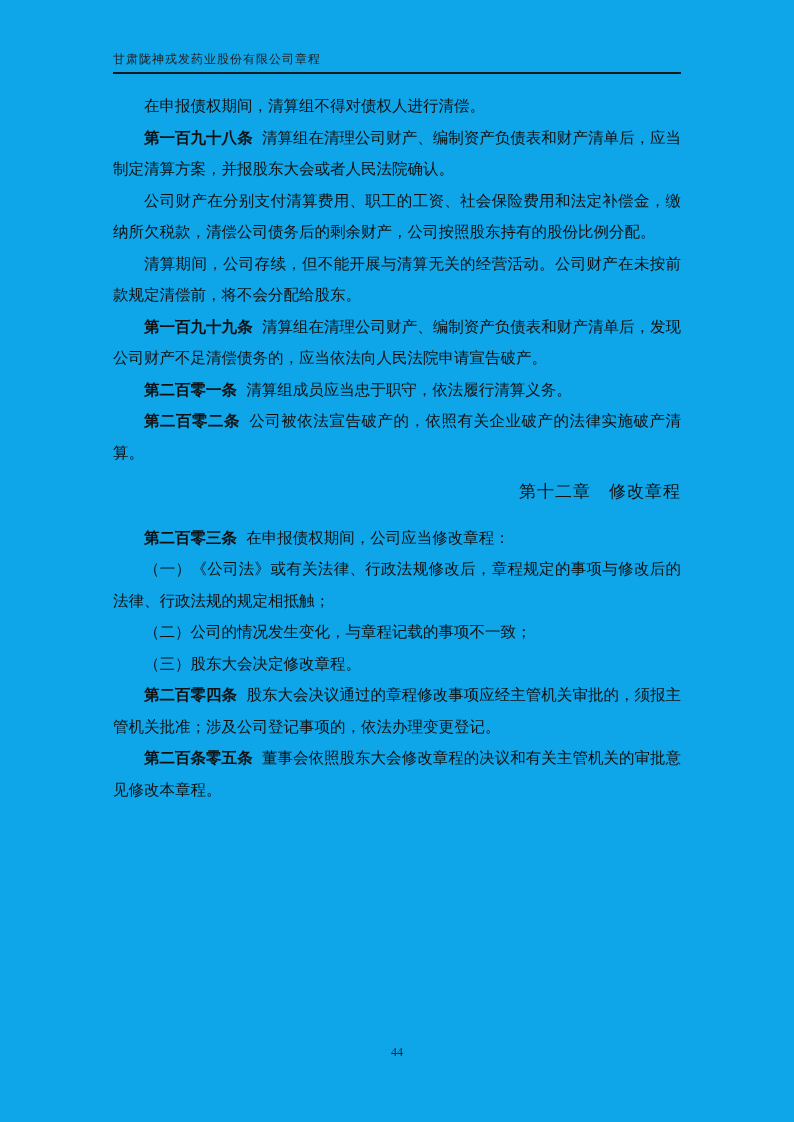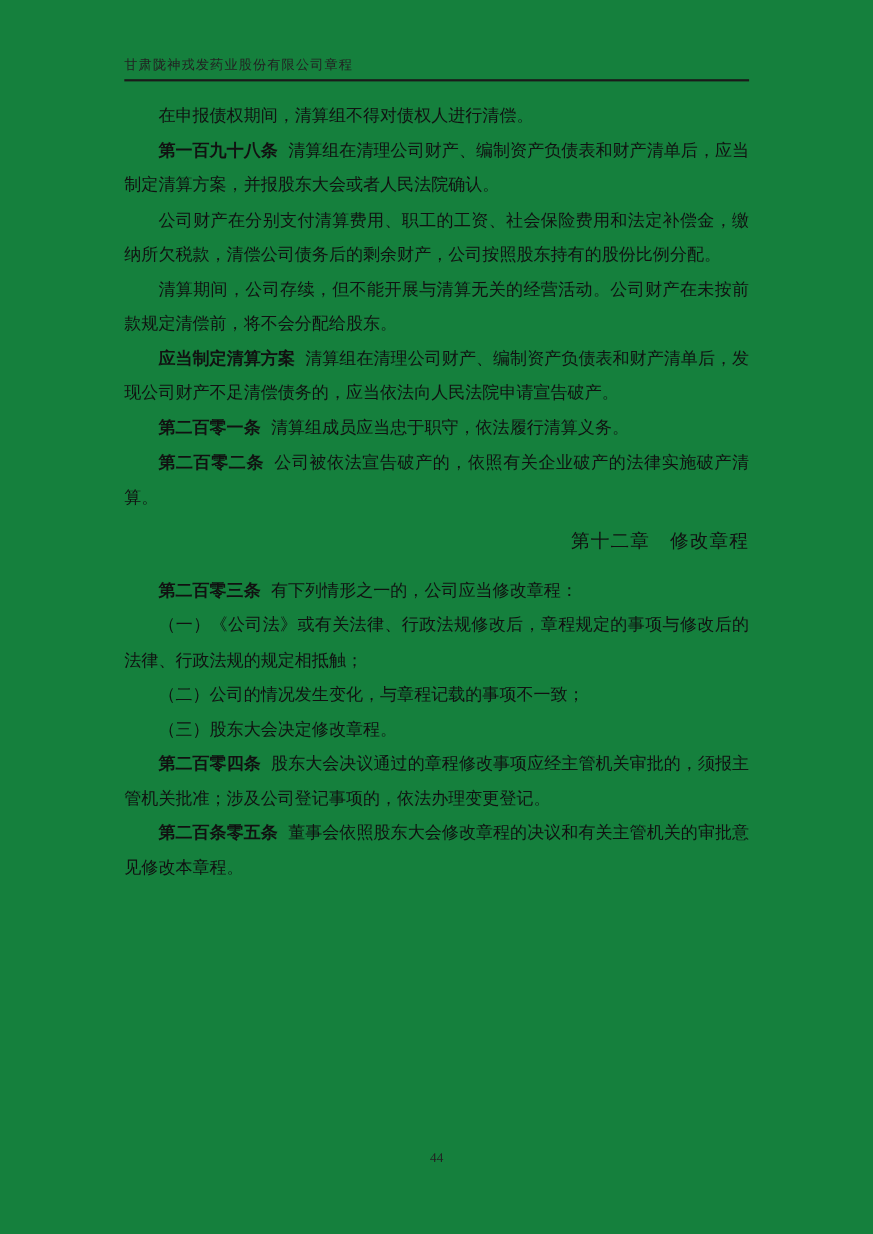--- a/index.html
+++ b/index.html
@@ -2,21 +2,21 @@
 <html><head>
 <meta charset="utf-8">
 <style>
   * { box-sizing: border-box; }
   html, body { margin: 0; padding: 0; background: #e9e9e9; }
   .page {
     position: relative;
     width: 794px;
     height: 1122px;
     margin: 0 auto;
-    background: #15803d;
+    background: #0ea5e9;
     color: #111;
     font-family: "Liberation Serif", "DejaVu Serif", serif;
     overflow: hidden;
   }
   .header {
     position: absolute;
     left: 113px;
     right: 113px;
     top: 50px;
   }
@@ -76,25 +76,25 @@
   <div class="header">
     <div class="header-title">甘肃陇神戎发药业股份有限公司章程</div>
     <hr class="header-rule">
   </div>
 
   <div class="content" id="content">
       <p class="para"><span>在申报债权期间，清算组不得对债权人进行清偿。</span></p>
       <p class="para"><span class="article-num">第一百九十八条</span><span>清算组在清理公司财产、编制资产负债表和财产清单后，应当制定清算方案，并报股东大会或者人民法院确认。</span></p>
       <p class="para"><span>公司财产在分别支付清算费用、职工的工资、社会保险费用和法定补偿金，缴纳所欠税款，清偿公司债务后的剩余财产，公司按照股东持有的股份比例分配。</span></p>
       <p class="para"><span>清算期间，公司存续，但不能开展与清算无关的经营活动。公司财产在未按前款规定清偿前，将不会分配给股东。</span></p>
-      <p class="para"><span class="article-num">应当制定清算方案</span><span>清算组在清理公司财产、编制资产负债表和财产清单后，发现公司财产不足清偿债务的，应当依法向人民法院申请宣告破产。</span></p>
+      <p class="para"><span class="article-num">第一百九十九条</span><span>清算组在清理公司财产、编制资产负债表和财产清单后，发现公司财产不足清偿债务的，应当依法向人民法院申请宣告破产。</span></p>
       <p class="para"><span class="article-num">第二百零一条</span><span>清算组成员应当忠于职守，依法履行清算义务。</span></p>
       <p class="para"><span class="article-num">第二百零二条</span><span>公司被依法宣告破产的，依照有关企业破产的法律实施破产清算。</span></p>
       <h2 class="chapter">第十二章　修改章程</h2>
-      <p class="para"><span class="article-num">第二百零三条</span><span>有下列情形之一的，公司应当修改章程：</span></p>
+      <p class="para"><span class="article-num">第二百零三条</span><span>在申报债权期间，公司应当修改章程：</span></p>
       <p class="para"><span>（一）《公司法》或有关法律、行政法规修改后，章程规定的事项与修改后的法律、行政法规的规定相抵触；</span></p>
       <p class="para"><span>（二）公司的情况发生变化，与章程记载的事项不一致；</span></p>
       <p class="para"><span>（三）股东大会决定修改章程。</span></p>
       <p class="para"><span class="article-num">第二百零四条</span><span>股东大会决议通过的章程修改事项应经主管机关审批的，须报主管机关批准；涉及公司登记事项的，依法办理变更登记。</span></p>
       <p class="para"><span class="article-num">第二百条零五条</span><span>董事会依照股东大会修改章程的决议和有关主管机关的审批意见修改本章程。</span></p>
     </div>
 
   <div class="footer">44</div>
 
 </div>

